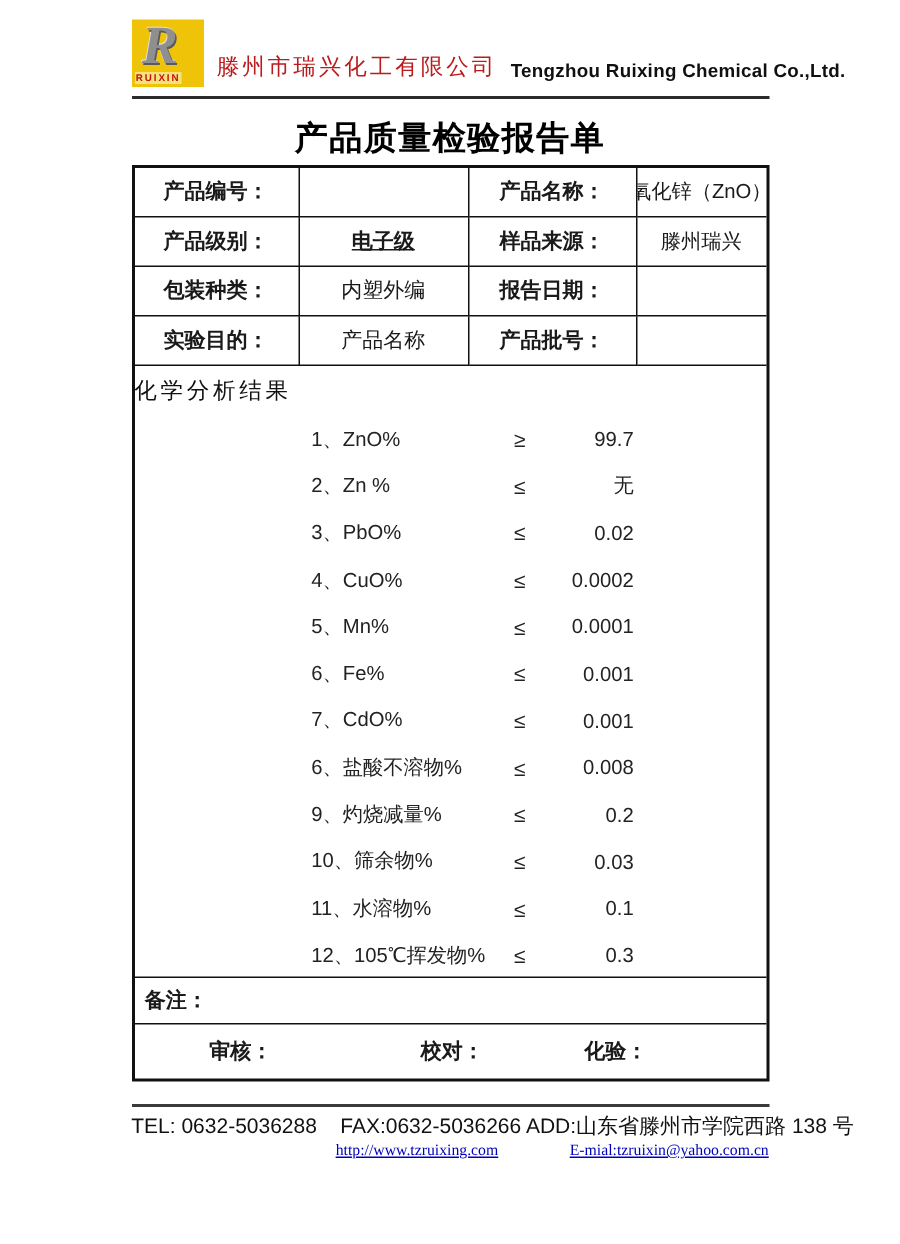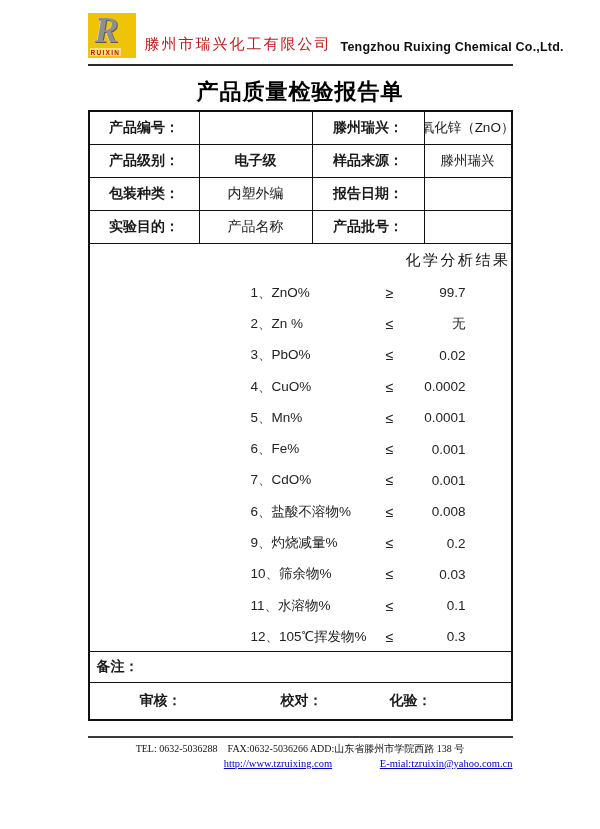--- a/index.html
+++ b/index.html
@@ -40,26 +40,26 @@
   
   .report-table { border:2px solid #111; }
   .info-row { display:grid; grid-template-columns:110px 113px 112px 1fr; }
   .info-row > span {
     height:33px; display:flex; align-items:center; justify-content:center;
     font-size:14px; border-bottom:1.5px solid #111; white-space:nowrap; overflow:hidden;
   }
   .info-row .c1, .info-row .c3 { font-weight:bold; border-right:1.5px solid #111;text-align:right; }
   .info-row .c2 { border-right:1.5px solid #111; font-weight:normal; }
   .info-row .c4 { font-weight:normal; font-size:13.5px; }
-  .report-table div.info-row:nth-of-type(2) .c2 { font-weight:bold; }
+  .report-table div.info-row:nth-of-type(2) .c2 { font-weight:bold;text-decoration:underline; }
 
   
   .analysis { height:408px; border-bottom:1.5px solid #111; padding-top:7px; overflow:hidden; }
-  .analysis-heading { text-align:right; font-size:15px; letter-spacing:2.5px; color:#111; }
-  .chem-list { margin-top:7px;margin-left:43px; }
+  .analysis-heading { text-align:left; font-size:15px; letter-spacing:2.5px; color:#111; }
+  .chem-list { margin-top:7px; }
   .chem-row {
     display:flex; align-items:center; height:31.3px;
     margin-left:118px; width:215px; font-size:13.5px; color:#222;
   }
   .chem-label { width:125px; white-space:nowrap; }
   .chem-sym { width:28px; text-align:center; font-size:14px; }
   .chem-val { flex:1; text-align:right; }
 
   
   .remarks-row {
@@ -67,21 +67,21 @@
     padding-left:7px; font-weight:bold; font-size:14px;
   }
   .sig-row { height:36px; display:flex; align-items:center; padding-left:7px; font-weight:bold; font-size:14px; }
   .sig-reviewer { width:141px;margin-left:43px; }
   .sig-proofreader { width:109px; }
 
   
   .footer { margin-top:15px; }
   .footer-rule { height:2px; background:#3a3a3a; }
   .footer-line1 {
-    text-align:center; font-family:Liberation Serif, serif; font-size:10px;
+    text-align:left; font-family:Liberation Sans, sans-serif; font-size:14px;
     margin-top:4px; white-space:pre; color:#111;
   }
   .footer-line2 {
     text-align:right; font-family:"Liberation Serif", serif; font-size:10.5px; margin-top:2px;
   }
   .footer-link { color:#0000bb; text-decoration:underline;padding-left:40px; }
   .footer-link + .footer-link { margin-left:5px; }
 </style>
 </head>
 <body>
@@ -100,21 +100,21 @@
 
     <div class="report-title">产品质量检验报告单</div>
 
     <div class="report-table">
 
       <div>
 
           <div class="info-row">
             <span class="c1">产品编号：</span>
             <span class="c2"></span>
-            <span class="c3">滕州瑞兴：</span>
+            <span class="c3">产品名称：</span>
             <span class="c4">氧化锌（ZnO）</span>
           </div>
 
           <div class="info-row">
             <span class="c1">产品级别：</span>
             <span class="c2">电子级</span>
             <span class="c3">样品来源：</span>
             <span class="c4">滕州瑞兴</span>
           </div>
 

